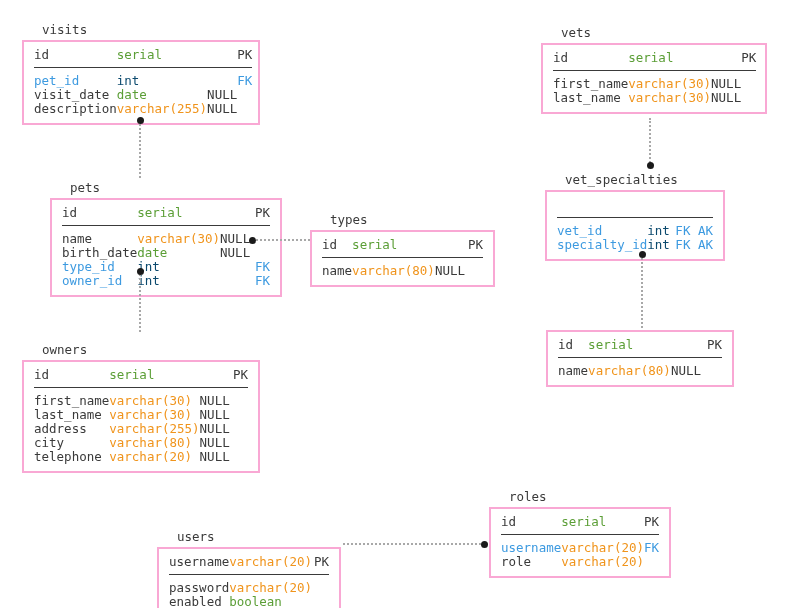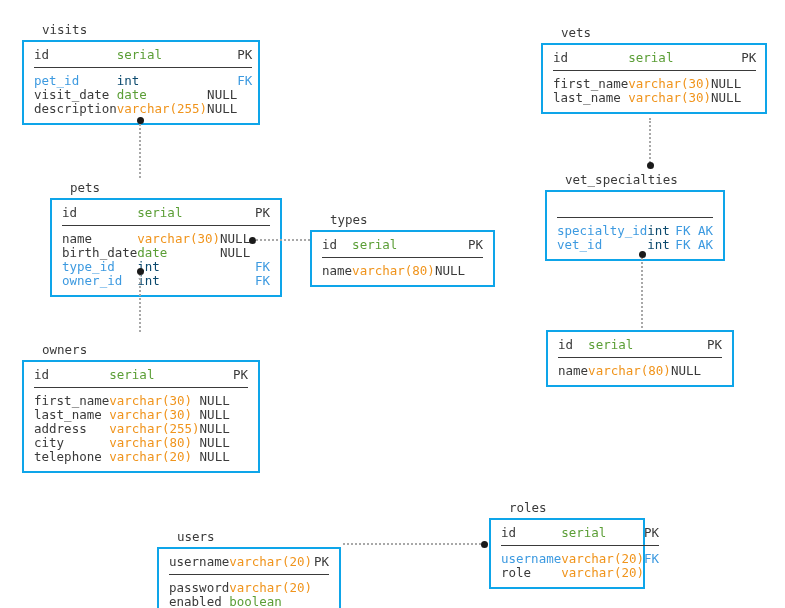--- a/index.html
+++ b/index.html
@@ -27,21 +27,21 @@
     font-family: "DejaVu Sans Mono", monospace;
     font-size: 12.5px;
     color: #3a3a3a;
     line-height: 15px;
     margin-left: 20px;
     margin-bottom: 3px;
     white-space: nowrap;
     letter-spacing: 0px;
   }
   .entity-box {
-    border: 2px solid #0ea5e9;
+    border: 2px solid #f9a8d4;
     background: #ffffff;
     box-sizing: border-box;
     padding: 6px 10px 7px 10px;
   }
   table.cols {
     border-collapse: collapse;
     font-family: "DejaVu Sans Mono", monospace;
     font-size: 12.5px;
     line-height: 14px;
     width: 100%;
@@ -309,31 +309,31 @@
               <td class="c-type t-plain"></td>
               <td class="c-type t-null"></td>
               <td class="c-flag right t-pk"></td>
             </tr>
             <tr class="sep-row">
               <td colspan="4">
                 <div class="sep-line"></div>
               </td>
             </tr>
             <tr class="col-row">
+              <td class="c-name t-fk">vet_id</td>
+              <td class="c-type t-int">int</td>
+              <td class="c-type t-null"></td>
+              <td class="c-flag right t-key">FK AK</td>
+            </tr>
+            <tr class="col-row">
               <td class="c-name t-fk">specialty_id</td>
               <td class="c-type t-int">int</td>
               <td class="c-type t-null"></td>
               <td class="c-flag right t-key">FK AK</td>
             </tr>
-            <tr class="col-row">
-              <td class="c-name t-fk">vet_id</td>
-              <td class="c-type t-int">int</td>
-              <td class="c-type t-null"></td>
-              <td class="c-flag right t-key">FK AK</td>
-            </tr>
           </tbody>
         </table>
       </div>
     </div>
     <div class="entity" style="left: 546px; top: 330px; width: 188px;">
       <div class="entity-box">
         <table class="cols">
           <tbody>
             <tr class="key-row">
               <td class="c-name t-plain">id</td>
@@ -381,21 +381,21 @@
             <tr class="col-row">
               <td class="c-name t-plain">enabled</td>
               <td class="c-type t-bool">boolean</td>
               <td class="c-type t-null"></td>
               <td class="c-flag right t-pk"></td>
             </tr>
           </tbody>
         </table>
       </div>
     </div>
-    <div class="entity" style="left: 489px; top: 500px; width: 156px;">
+    <div class="entity" style="left: 489px; top: 489px; width: 182px;">
       <div class="entity-title">roles</div>
       <div class="entity-box">
         <table class="cols">
           <tbody>
             <tr class="key-row">
               <td class="c-name t-plain">id</td>
               <td class="c-type t-serial">serial</td>
               <td class="c-type t-null"></td>
               <td class="c-flag right t-pk">PK</td>
             </tr>

